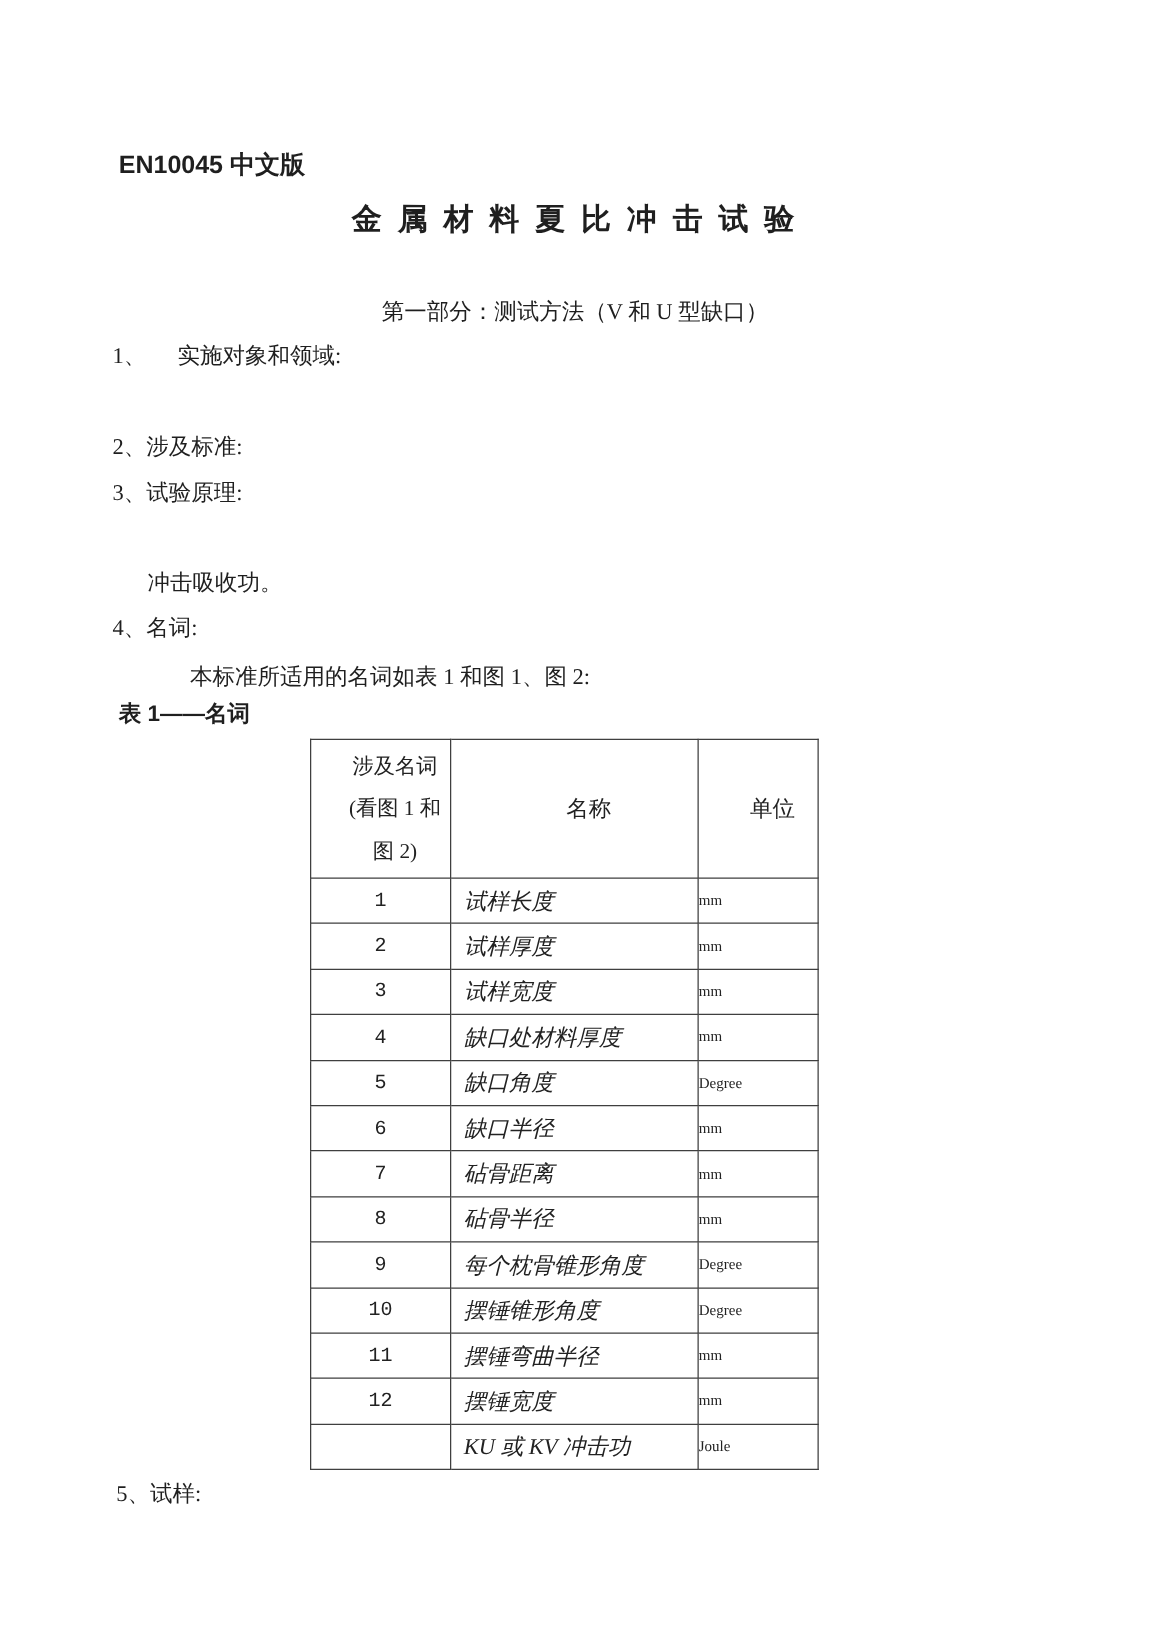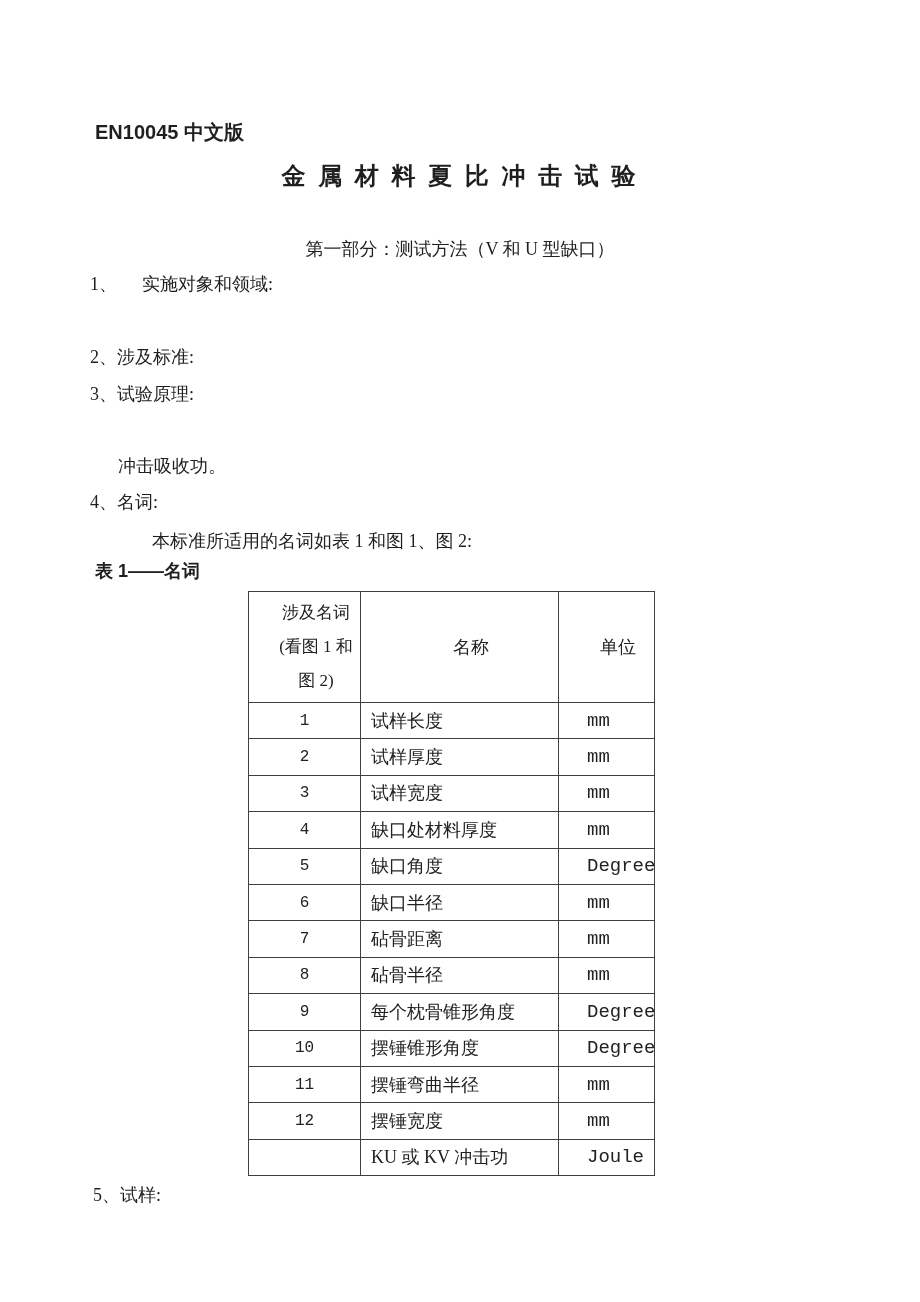--- a/index.html
+++ b/index.html
@@ -59,25 +59,25 @@
   tr.hdr{height:111px;}
   tr.hdr td{text-align:center;vertical-align:middle;padding-left:24px;}
   .hdr-lines div{line-height:34px;font-size:17px;}
   tbody.body-rows tr{height:36.4px;}
   tbody.body-rows td{border-top:none;border-bottom:none;vertical-align:middle;}
   td.no{
     text-align:center;
     font-family:"Liberation Mono","DejaVu Sans Mono",monospace;
     font-size:16px;
   }
-  td.nm{padding-left:10px;font-size:18px;}
+  td.nm{padding-left:10px;font-size:18px;font-style:italic;}
   td.un{
-    padding-left:28px;
-    font-family:Liberation Mono, monospace;
-    font-size:19px;
+    padding-left:0;
+    font-family:Liberation Serif, serif;
+    font-size:12px;
   }
 </style>
 </head>
 <body>
 
 <div id="page">
 
   <div id="doc-code" class="abs">EN10045 中文版</div>
 
   <div id="main-title" class="abs">金 属 材 料 夏 比 冲 击 试 验</div>

